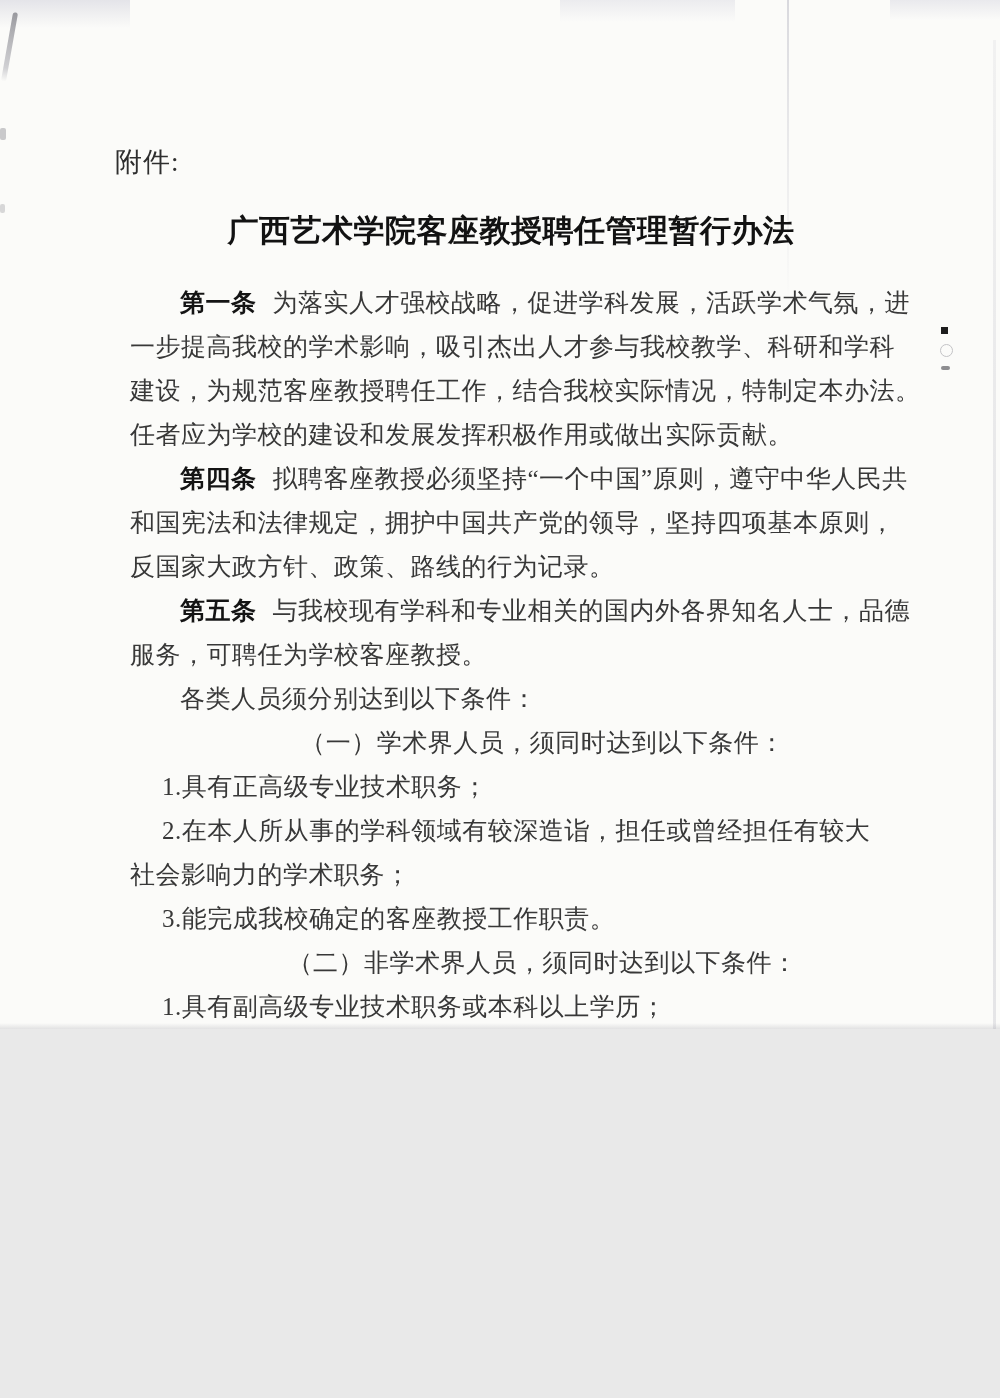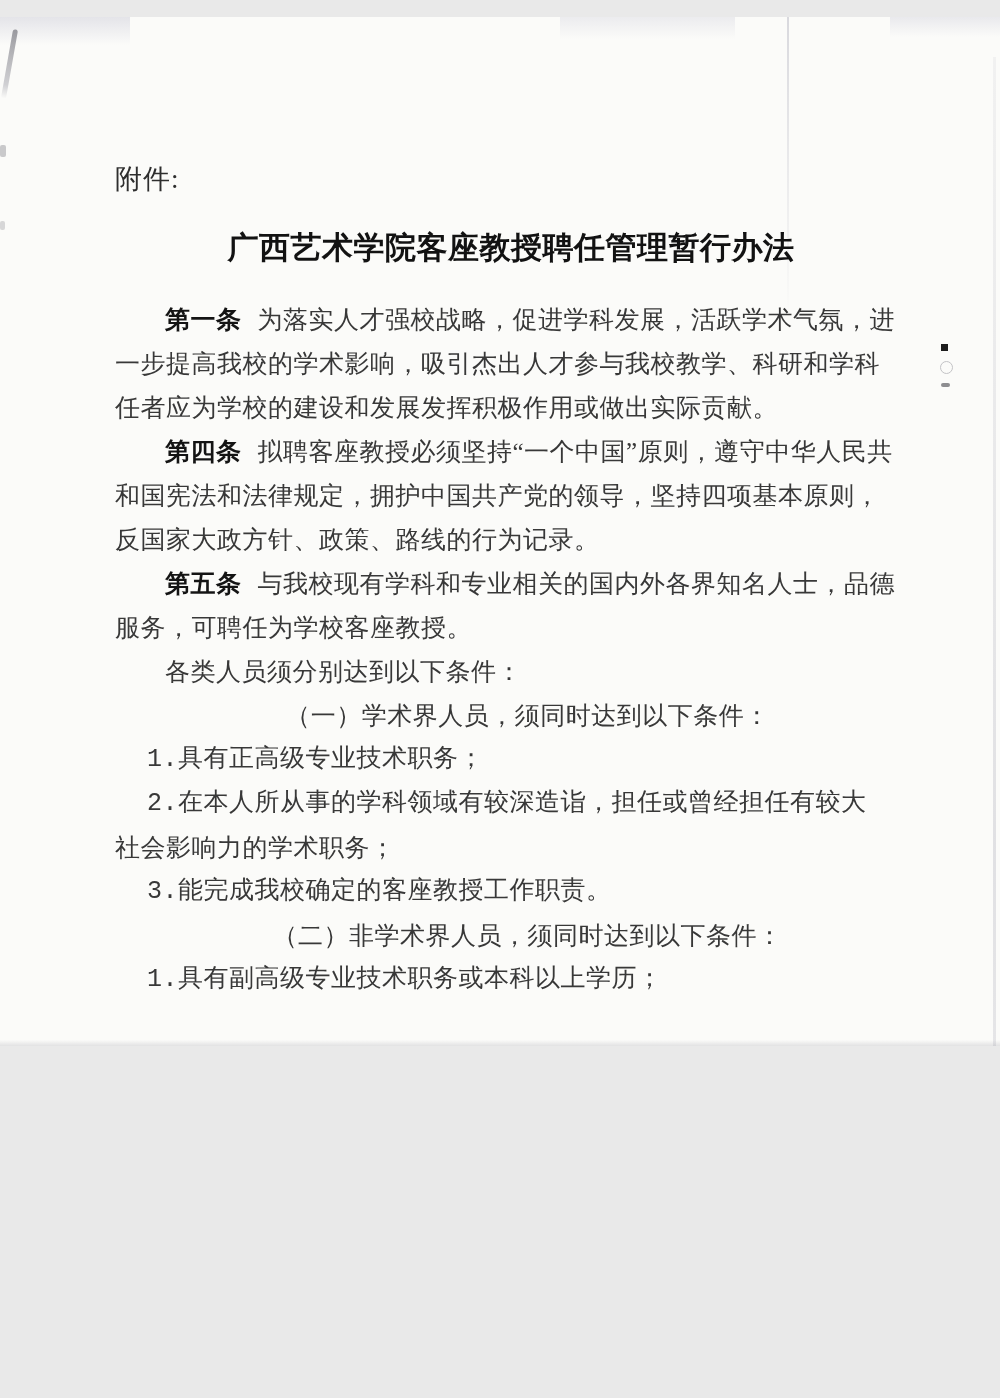--- a/index.html
+++ b/index.html
@@ -5,21 +5,21 @@
   html, body {
     margin: 0;
     padding: 0;
     background: #e9e9e9;
     font-family: "Liberation Serif", "DejaVu Serif", serif;
   }
   .page {
     position: relative;
     width: 1000px;
     height: 1029px;
-    margin: 17px auto;
+    margin: 0 auto;
     background: #fbfbf9;
     overflow: hidden;
     color: #3a3a3a;
   }
   
   .artifact { position: absolute; pointer-events: none; }
   .edge-smudge-top-left   { left: 0; top: 0; width: 130px; height: 28px;
     background: linear-gradient(180deg, rgba(175,175,195,0.30), rgba(175,175,195,0)); }
   .edge-smudge-top-mid    { left: 560px; top: 0; width: 175px; height: 22px;
     background: linear-gradient(180deg, rgba(180,180,200,0.22), rgba(180,180,200,0)); }
@@ -57,40 +57,40 @@
     top: 210px;
     width: 1000px;
     text-align: center;
     font-size: 31px;
     font-weight: 700;
     color: #121212;
     letter-spacing: 0.5px;
   }
   .doc-body {
     position: absolute;
-    left: 115px;
+    left: 130px;
     top: 281px;
     width: 790px;
   }
   .line {
     height: 44px;
     line-height: 44px;
     font-size: 25px;
     letter-spacing: 0.5px;
     white-space: nowrap;
     color: #383838;
   }
   .line .article-number {
     font-weight: 700;
     color: #141414;
     margin-right: 16px;
   }
   .first.normal { padding-left: 50px; }
   .first.paren  { padding-left: 35px; text-align: center; }
-  .first.num    { padding-left: 32px; font-family: Liberation Mono, monospace; }
+  .first.num    { padding-left: 32px; }
   .page-number {
     position: absolute;
     left: 118px;
     top: 1276px;
     font-size: 25px;
     color: #4a4a4a;
     letter-spacing: 2px;
   }
 </style>
 </head>
@@ -113,20 +113,21 @@
   <div class="artifact speck-c"></div>
   <div class="artifact speck-d"></div>
 
   <div class="attachment-label">附件:</div>
 
   <h1 class="doc-title" style="margin:0;">广西艺术学院客座教授聘任管理暂行办法</h1>
 
   <div class="doc-body">
       <div class="line first normal"><span class="article-number">第一条</span><span>为落实人才强校战略，促进学科发展，活跃学术气氛，进</span></div>
       <div class="line"><span>一步提高我校的学术影响，吸引杰出人才参与我校教学、科研和学科</span></div>
+      <div class="line"><span>建设，为规范客座教授聘任工作，结合我校实际情况，特制定本办法。</span></div>
       <div class="line"><span>任者应为学校的建设和发展发挥积极作用或做出实际贡献。</span></div>
       <div class="line first normal"><span class="article-number">第四条</span><span>拟聘客座教授必须坚持“一个中国”原则，遵守中华人民共</span></div>
       <div class="line"><span>和国宪法和法律规定，拥护中国共产党的领导，坚持四项基本原则，</span></div>
       <div class="line"><span>反国家大政方针、政策、路线的行为记录。</span></div>
       <div class="line first normal"><span class="article-number">第五条</span><span>与我校现有学科和专业相关的国内外各界知名人士，品德</span></div>
       <div class="line"><span>服务，可聘任为学校客座教授。</span></div>
       <div class="line first normal"><span>各类人员须分别达到以下条件：</span></div>
       <div class="line first paren"><span>（一）学术界人员，须同时达到以下条件：</span></div>
       <div class="line first num"><span>1.具有正高级专业技术职务；</span></div>
       <div class="line first num"><span>2.在本人所从事的学科领域有较深造诣，担任或曾经担任有较大</span></div>

